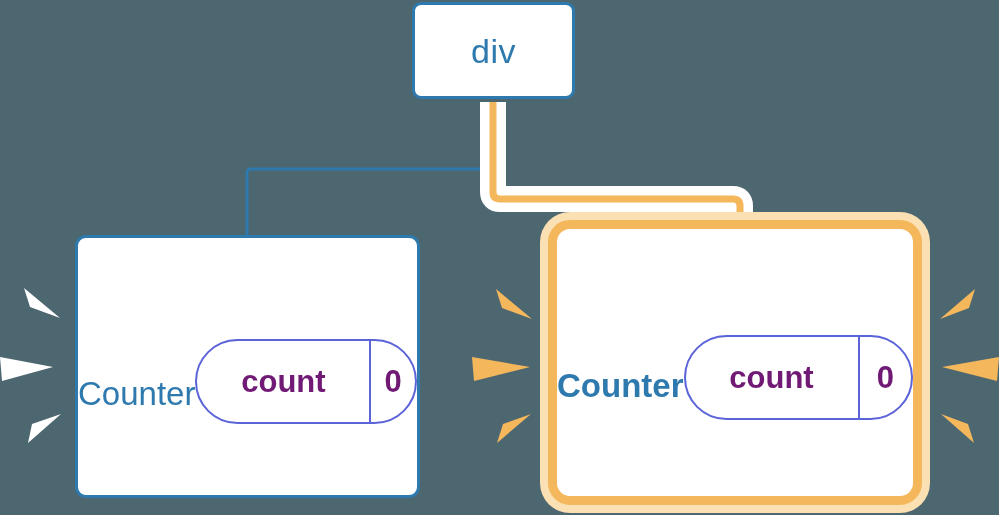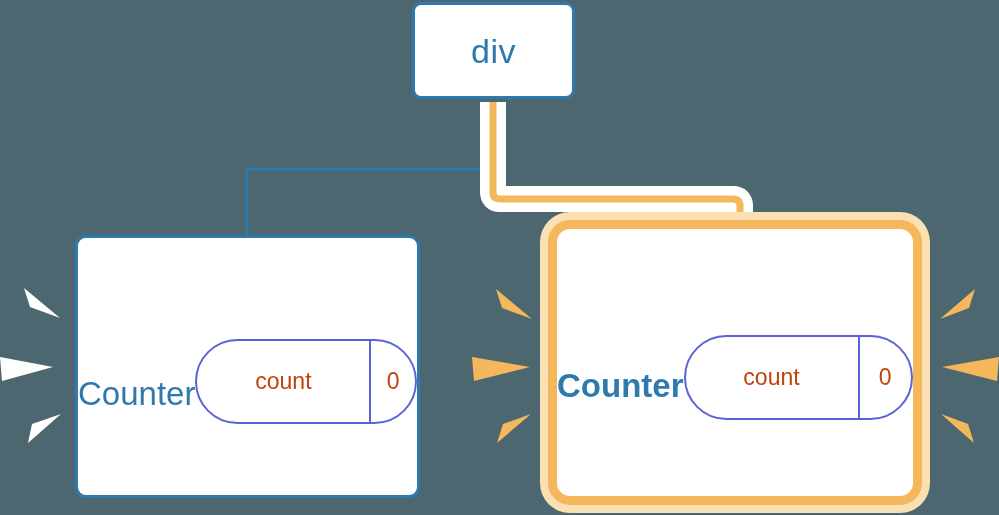--- a/index.html
+++ b/index.html
@@ -116,23 +116,23 @@
   .node-child-highlight .state-pill {
     width: 266px;
     height: 85px;
     margin-top: 30px;
   }
   .pill-key,
   .pill-value {
     display: flex;
     align-items: center;
     justify-content: center;
-    color: #c2410c;
-    font-size: 23px;
-    font-weight: 400;
+    color: #701a75;
+    font-size: 31px;
+    font-weight: 700;
     line-height: 1;
   }
   .pill-key {
     flex: 0 0 172px;
   }
   .pill-value {
     flex: 1 1 auto;
     border-left: 2px solid #5b63d8;
   }
 </style>

